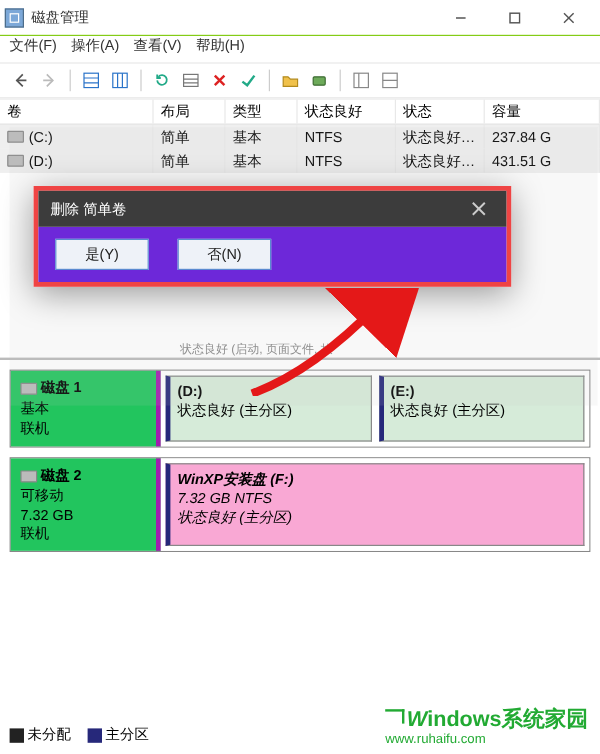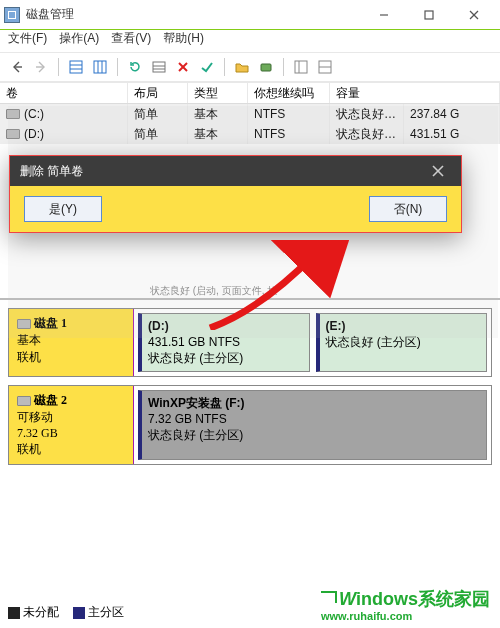--- a/index.html
+++ b/index.html
@@ -87,65 +87,64 @@
     padding:0;
   }
   .disk-block {
     display:flex;
     margin:8px;
     border:1px solid #888;
   }
   .disk-left {
     width:125px;
     padding:6px 8px;
-    background:#fde047;
-    border-right:1px solid #a21caf;
-    font-family:Liberation Serif, serif;
+    background:#22c55e;
+    border-right:4px solid #a21caf;
   }
   .disk-left .dicon{display:inline-block;width:14px;height:10px;background:#bbb;border:1px solid #888;border-radius:1px;margin-right:3px;vertical-align:middle;}
   .disk-left b{font-weight:bold;}
   .disk-right {
     flex:1;
     padding:4px;
     background:#fff;
     display:flex;
     gap:6px;
   }
   .part {
     flex:1;
     border:1px solid #888;
     border-left:4px solid #26287a;
     background:#d6ebd9;
     padding:4px 6px;
     line-height:1.35;
   }
-  .part.green { background:#a3a3a3; }
+  .part.green { background:#f9a8d4;font-style:italic; }
   .legend {
     position:absolute;
     left:8px; bottom:4px;
     display:flex;
     gap:14px;
     font-size:12px;
     align-items:flex-end;
     background:#fff;
     padding:3px 0;
   }
   .lg-box{width:12px;height:12px;display:inline-block;margin-right:3px;vertical-align:middle;}
   .lg-black{background:#222;} .lg-blue{background:#26287a;}
   .overlay-dim{
     position:absolute;
     top:106px; left:8px; right:2px; height:232px;
     background:rgba(200,200,200,0.12);
   }
   .dialog {
     position:absolute;
-    top:155px; left:9px;
-    width:453px;
+    top:155px; left:28px;
+    width:398px;
     background:#fff;
-    border:1px solid #ef4444;
+    border:4px solid #ef4444;
     box-shadow:0 6px 26px rgba(0,0,0,0.38);
   }
   .dlg-title {
     background:#3c3c3c;
     color:#fff;
     height:30px;
     display:flex;
     align-items:center;
     padding:0 10px;
     font-size:12px;
@@ -162,24 +161,24 @@
     display:flex;
     gap:14px;
     line-height:1.6;
     color:#2a2a2a;
   }
   .dlg-icon {
     width:32px;height:32px;flex:0 0 32px;
     margin-top:2px;
   }
   .dlg-buttons {
-    background:#fde047;
+    background:#6d28d9;
     padding:10px 14px;
     display:flex;
-    justify-content:space-between;
+    justify-content:flex-start;
     gap:24px;
   }
   .dlg-btn {
     width:78px;height:26px;
     border:1px solid #5a8ad1;
     background:#eef2f8;
     display:flex;align-items:center;justify-content:center;
     font-size:12px;
     color:#222;
   }
@@ -191,21 +190,21 @@
   }
   .watermark {
     position:absolute;
     right:10px; bottom:6px;
     text-align:left;
     line-height:1.1;
   }
   .wm-line1{color:#22aa33;font-size:18px;font-weight:bold;}
   .wm-line1 .w{font-style:italic;}
   .wm-line1 .flag{display:inline-block;width:16px;height:12px;border:2px solid #22aa33;border-left:none;border-bottom:none;margin-right:2px;vertical-align:2px;}
-  .wm-line2{color:#22aa33;font-size:11px;font-weight:bold;}
+  .wm-line2{color:#22aa33;font-size:11px;}
 </style>
 </head>
 <body>
 
 <div class="titlebar">
   <span class="app-icon"></span>
   <span class="title">磁盘管理</span>
   <div class="win-controls">
     <div>
         <svg viewBox="0 0 10 10">
@@ -309,21 +308,22 @@
         <rect x="1" y="1" width="12" height="12" fill="none" stroke="#888"></rect>
         <line x1="1" y1="7" x2="13" y2="7" stroke="#888"></line>
       </svg>
     </div>
 </div>
 
 <div class="grid-header">
   <div class="cell col-vol">卷</div>
   <div class="cell col-layout">布局</div>
   <div class="cell col-type">类型</div>
-  <div class="cell col-fs">你想继续吗</div>
+  <div class="cell col-fs">状态良好</div>
+  <div class="cell col-status">状态</div>
   <div class="cell col-cap">容量</div>
 </div>
 <div class="grid-row">
   <div class="cell col-vol">
       <span class="vol-icon"></span>
       <span>(C:)</span>
     </div>
   <div class="cell col-layout">简单</div>
   <div class="cell col-type">基本</div>
   <div class="cell col-fs">NTFS</div>
@@ -349,21 +349,20 @@
 <div class="panel">
   <div class="disk-block">
     <div class="disk-left">
       <div><span class="dicon"></span><b>磁盘 1</b></div>
       <div>基本</div>
       <div>联机</div>
     </div>
     <div class="disk-right">
       <div class="part">
         <div><b>(D:)</b></div>
-        <div>431.51 GB NTFS</div>
         <div>状态良好 (主分区)</div>
       </div>
       <div class="part">
         <div><b>(E:)</b></div>
         <div>状态良好 (主分区)</div>
       </div>
     </div>
   </div>
 
   <div class="disk-block">

